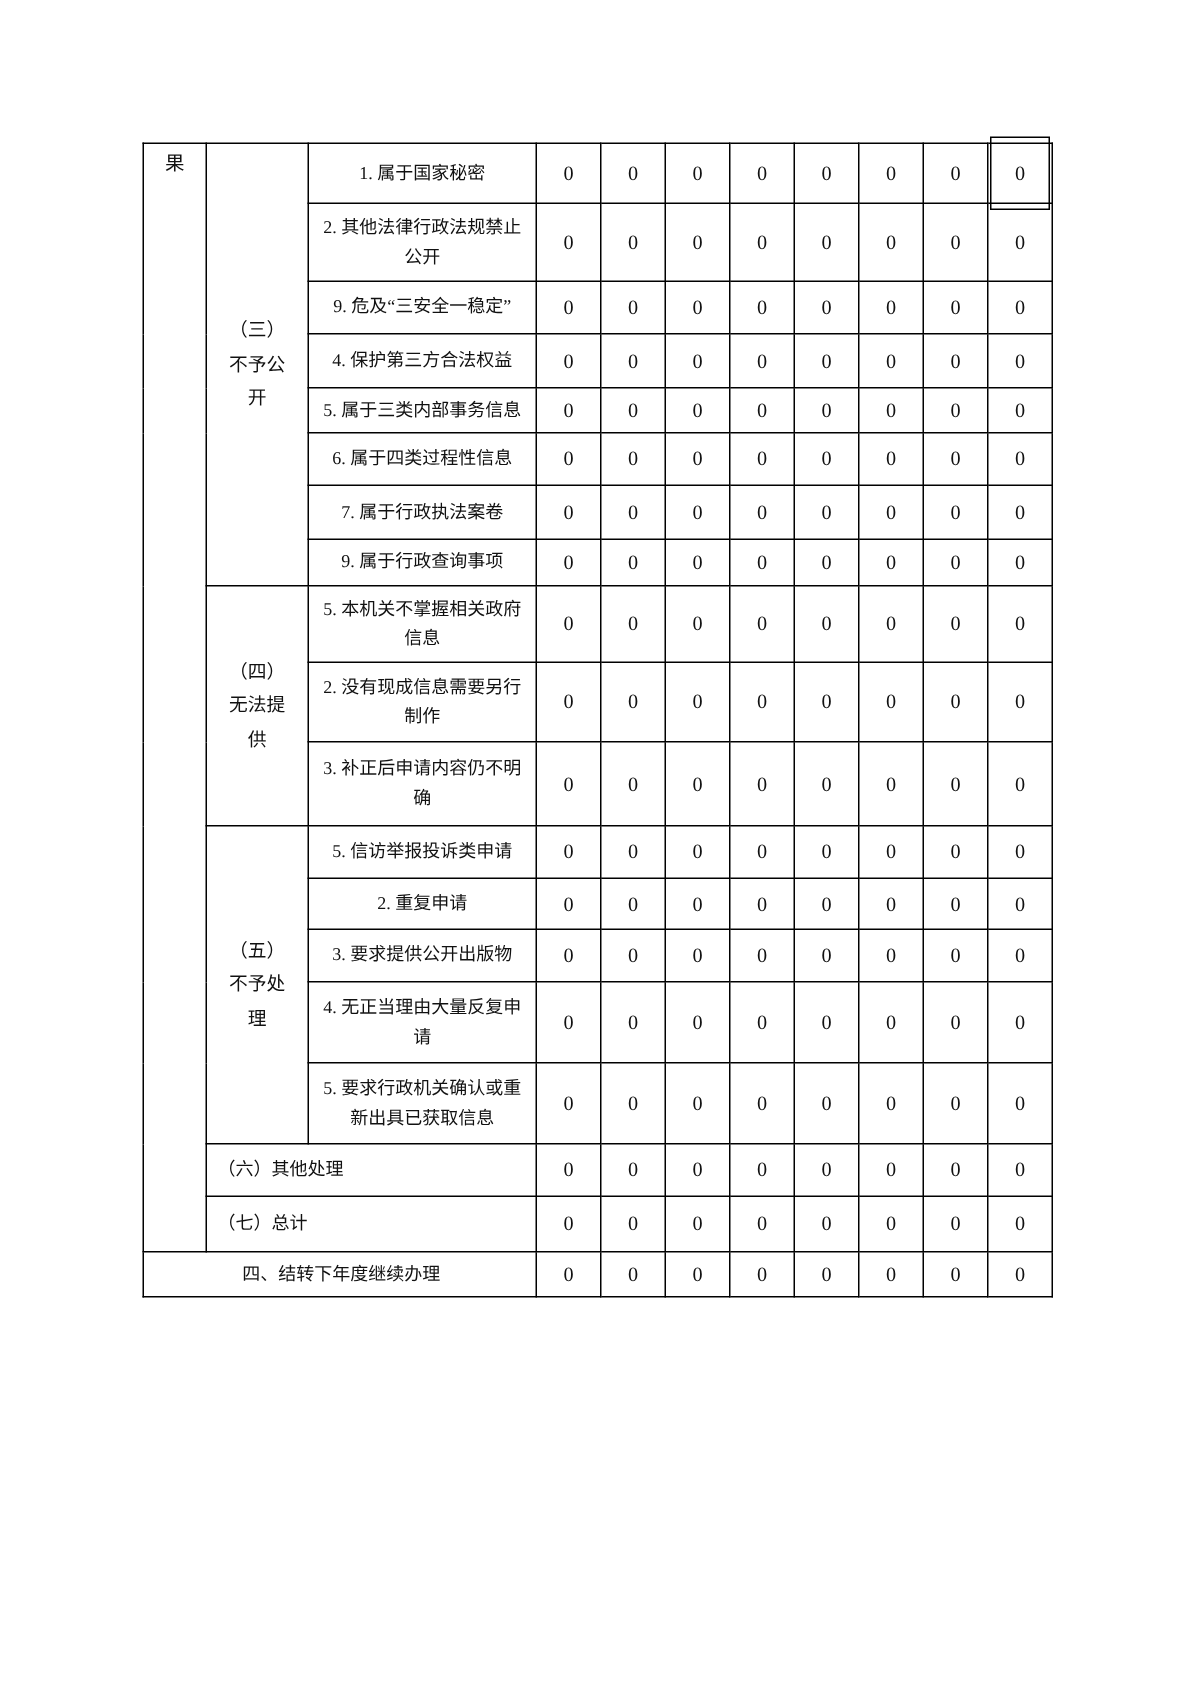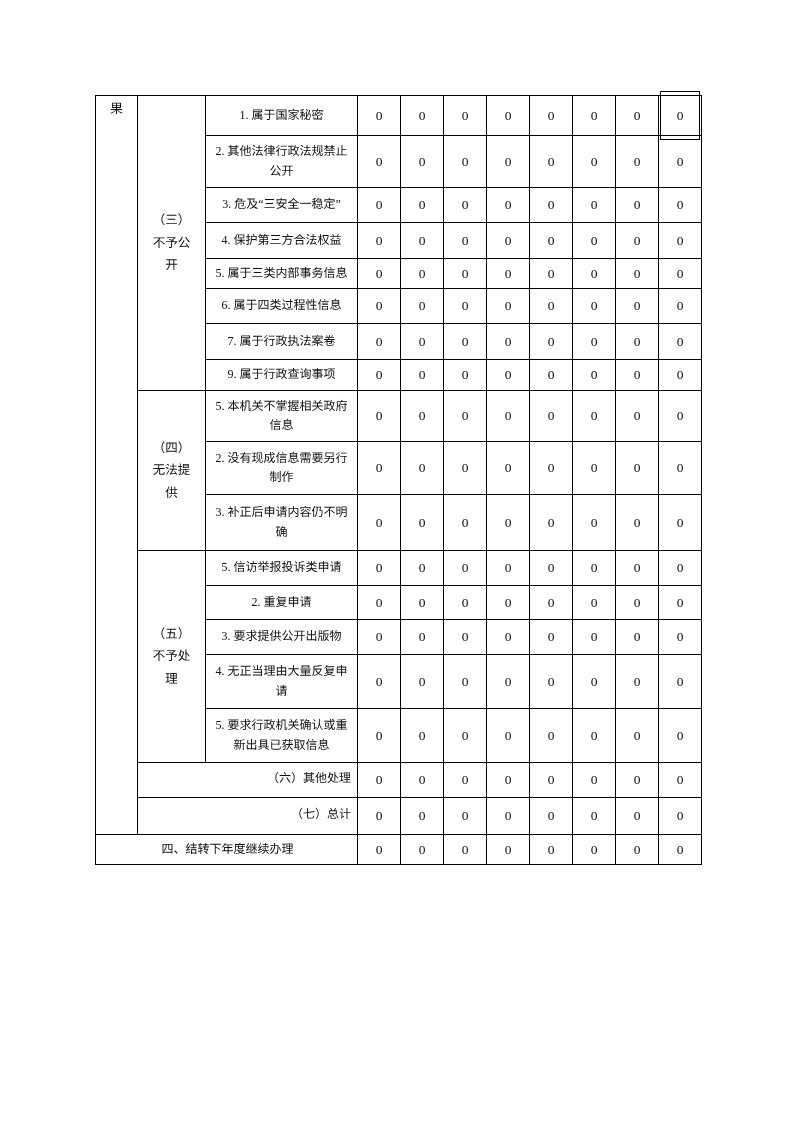--- a/index.html
+++ b/index.html
@@ -42,23 +42,22 @@
   td.group {
     text-align: center;
     padding: 2px 4px;
     font-size: 12.5px;
     line-height: 1.8;
   }
   td.item {
     text-align: center;
   }
   td.summary {
-    text-align: right;
+    text-align: left;
     padding-left: 7px;
-    font-family: Liberation Mono, monospace;
   }
   td.carry {
     text-align: center;
     padding-left: 8px;
   }
   td.v {
     text-align: center;
     font-size: 13.5px;
     padding: 0;
   }
@@ -116,21 +115,21 @@
       <td class="v">0</td>
           <td class="v">0</td>
           <td class="v">0</td>
           <td class="v">0</td>
           <td class="v">0</td>
           <td class="v">0</td>
           <td class="v">0</td>
           <td class="v">0</td>
         </tr>
       <tr class="h35">
-        <td class="item">3. 危及“三安全一稳定”</td>
+        <td class="item">9. 危及“三安全一稳定”</td>
       <td class="v">0</td>
           <td class="v">0</td>
           <td class="v">0</td>
           <td class="v">0</td>
           <td class="v">0</td>
           <td class="v">0</td>
           <td class="v">0</td>
           <td class="v">0</td>
         </tr>
       <tr class="h36">

